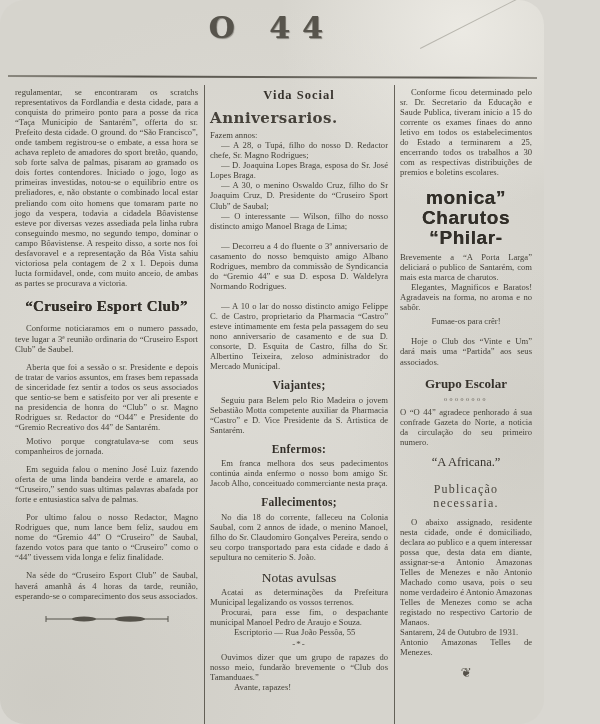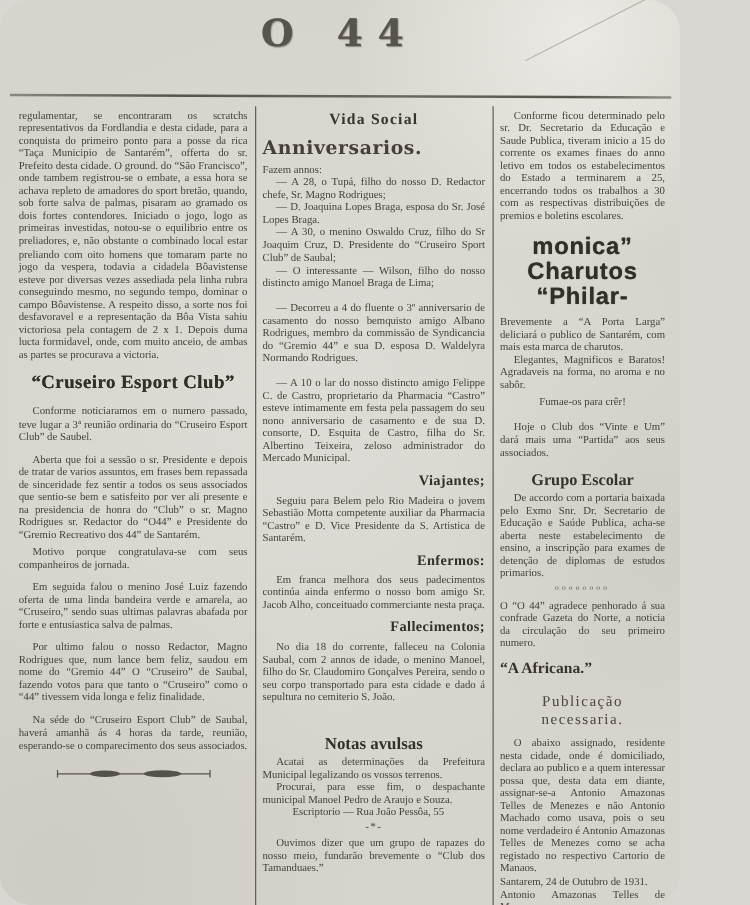--- a/index.html
+++ b/index.html
@@ -35,30 +35,30 @@
   p.noind{text-indent:0;}
   p.ind2{text-indent:24px;text-align:left;}
   p.mt4{margin-top:4px;} p.mt8{margin-top:8px;} p.mt10{margin-top:10px;}
   .center{text-align:center;text-indent:0;}
   .h-col1{font-size:15px;font-weight:bold;text-align:center;margin:10px 0 8px;
     color:#332f29;letter-spacing:.4px;text-shadow:0 0 .5px #332f29;}
   .h-vida{font-size:12.5px;font-weight:bold;text-align:center;margin:1px 0 7px;
     color:#37332d;letter-spacing:1px;}
   .h-anniv{font-size:15px;font-weight:bold;text-align:left;margin:0 0 3px;
     color:#45413a;letter-spacing:.5px;font-family:"DejaVu Serif",serif;}
-  .h-side{font-size:11.5px;font-weight:bold;text-align:right;margin:8px 0 2px;
+  .h-side{font-size:11.5px;font-weight:bold;text-align:center;margin:8px 0 2px;
     color:#332f29;letter-spacing:.3px;}
-  .h-notas{font-size:13.5px;font-weight:bold;text-align:center;margin:25px 0 1px;
+  .h-notas{font-size:13.5px;font-weight:normal;text-align:center;margin:8px 0 1px;
     color:#332f29;}
   .h-charutos{font-family:"Liberation Sans", sans-serif;font-weight:bold;
     font-size:19px;line-height:1.03;text-align:center;margin:11px 0 5px;
     color:#322f29;letter-spacing:.6px;text-shadow:0 0 .6px #322f29;}
   .h-charutos span{display:block;}
   .h-grupo{font-size:13px;font-weight:bold;text-align:center;margin:9px 0 2px;color:#36322c;}
-  .h-africana{font-size:12.5px;font-weight:bold;margin:8px 0 5px;color:#36322c;}
+  .h-africana{font-size:12.5px;font-weight:normal;text-align:center;margin:8px 0 5px;color:#36322c;}
   .h-publicacao{font-size:12px;font-weight:normal;text-align:center;margin:12px 0 7px;
     color:#4a463e;letter-spacing:1.2px;}
   .orn-dash{margin:12px auto 0;width:130px;height:12px;display:block;}
   .orn-star{text-align:center;margin:2px 0;font-size:9px;letter-spacing:1px;color:#4a463e;}
   .orn-dots{text-align:center;margin:5px 0 4px;font-size:6px;letter-spacing:2.5px;color:#5a564e;}
   .orn-floral{text-align:center;margin-top:8px;font-family:"DejaVu Sans",sans-serif;
     font-size:13px;color:#56524a;}
 </style>
 </head>
 <body>
@@ -101,34 +101,34 @@
       <h4 class="h-side">Enfermos:</h4>
       <p>Em franca melhora dos seus padecimentos continúa ainda enfermo o nosso bom amigo Sr. Jacob Alho, conceituado commerciante nesta praça.</p>
       <h4 class="h-side">Fallecimentos;</h4>
       <p>No dia 18 do corrente, falleceu na Colonia Saubal, com 2 annos de idade, o menino Manoel, filho do Sr. Claudomiro Gonçalves Pereira, sendo o seu corpo transportado para esta cidade e dado á sepultura no cemiterio S. João.</p>
       <h3 class="h-notas">Notas avulsas</h3>
       <p>Acatai as determinações da Prefeitura Municipal legalizando os vossos terrenos.</p>
       <p>Procurai, para esse fim, o despachante municipal Manoel Pedro de Araujo e Souza.</p>
       <p class="ind2">Escriptorio — Rua João Pessôa, 55</p>
       <div class="orn-star">-*-</div>
       <p>Ouvimos dizer que um grupo de rapazes do nosso meio, fundarão brevemente o “Club dos Tamanduaes.”</p>
+      <p class="ind2">Avante, rapazes!</p>
     </section>
 
     <section class="col col3">
       <p>Conforme ficou determinado pelo sr. Dr. Secretario da Educação e Saude Publica, tiveram inicio a 15 do corrente os exames finaes do anno letivo em todos os estabelecimentos do Estado a terminarem a 25, encerrando todos os trabalhos a 30 com as respectivas distribuições de premios e boletins escolares.</p>
       <h2 class="h-charutos">
           <span>monica”</span>
           <span>Charutos “Philar-</span>
         </h2>
       <p class="noind">Brevemente a “A Porta Larga” deliciará o publico de Santarém, com mais esta marca de charutos.</p>
       <p>Elegantes, Magnificos e Baratos! Agradaveis na forma, no aroma e no sabôr.</p>
       <p class="center mt4">Fumae-os para crêr!</p>
       <p class="mt10">Hoje o Club dos “Vinte e Um” dará mais uma “Partida” aos seus associados.</p>
       <h3 class="h-grupo">Grupo Escolar</h3>
-      <p>De accordo com a portaria baixada pelo Exmo Snr. Dr. Secretario de Educação e Saúde Publica, acha-se aberta neste estabelecimento de ensino, a inscripção para exames de detenção de diplomas de estudos primarios.</p>
       <div class="orn-dots">oooooooo</div>
       <p class="noind">O “O 44” agradece penhorado á sua confrade Gazeta do Norte, a noticia da circulação do seu primeiro numero.</p>
       <h3 class="h-africana">“A Africana.”</h3>
       <h3 class="h-publicacao">Publicação necessaria.</h3>
       <p>O abaixo assignado, residente nesta cidade, onde é domiciliado, declara ao publico e a quem interessar possa que, desta data em diante, assignar-se-a Antonio Amazonas Telles de Menezes e não Antonio Machado como usava, pois o seu nome verdadeiro é Antonio Amazonas Telles de Menezes como se acha registado no respectivo Cartorio de Manaos.</p>
       <p class="noind">Santarem, 24 de Outubro de 1931.</p>
       <p class="noind">Antonio Amazonas Telles de Menezes.</p>
       <div class="orn-floral">❦</div>
     </section>
 

